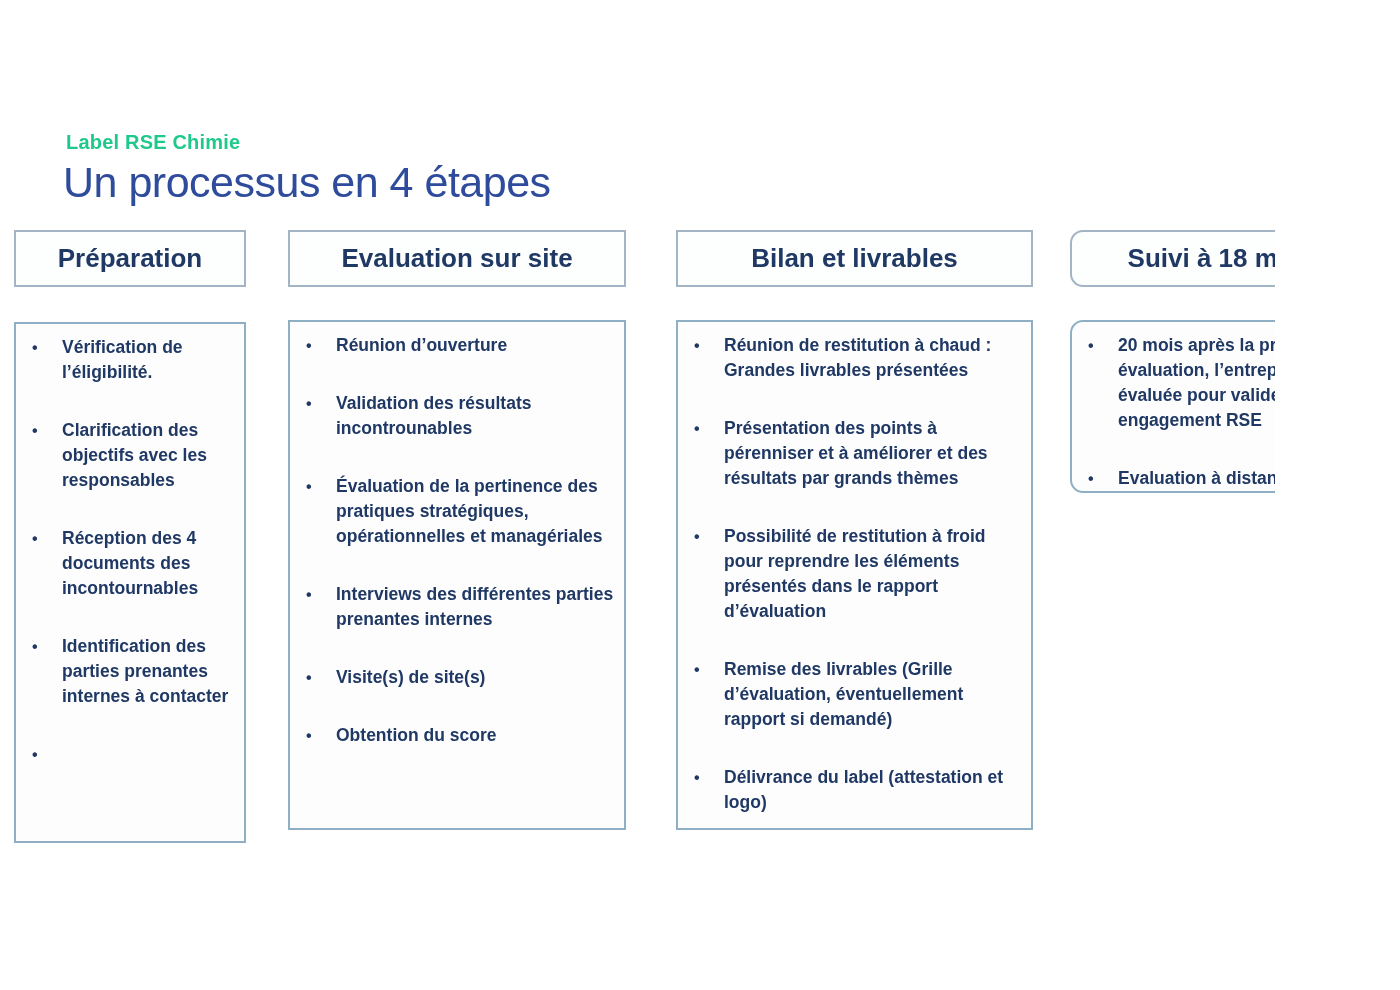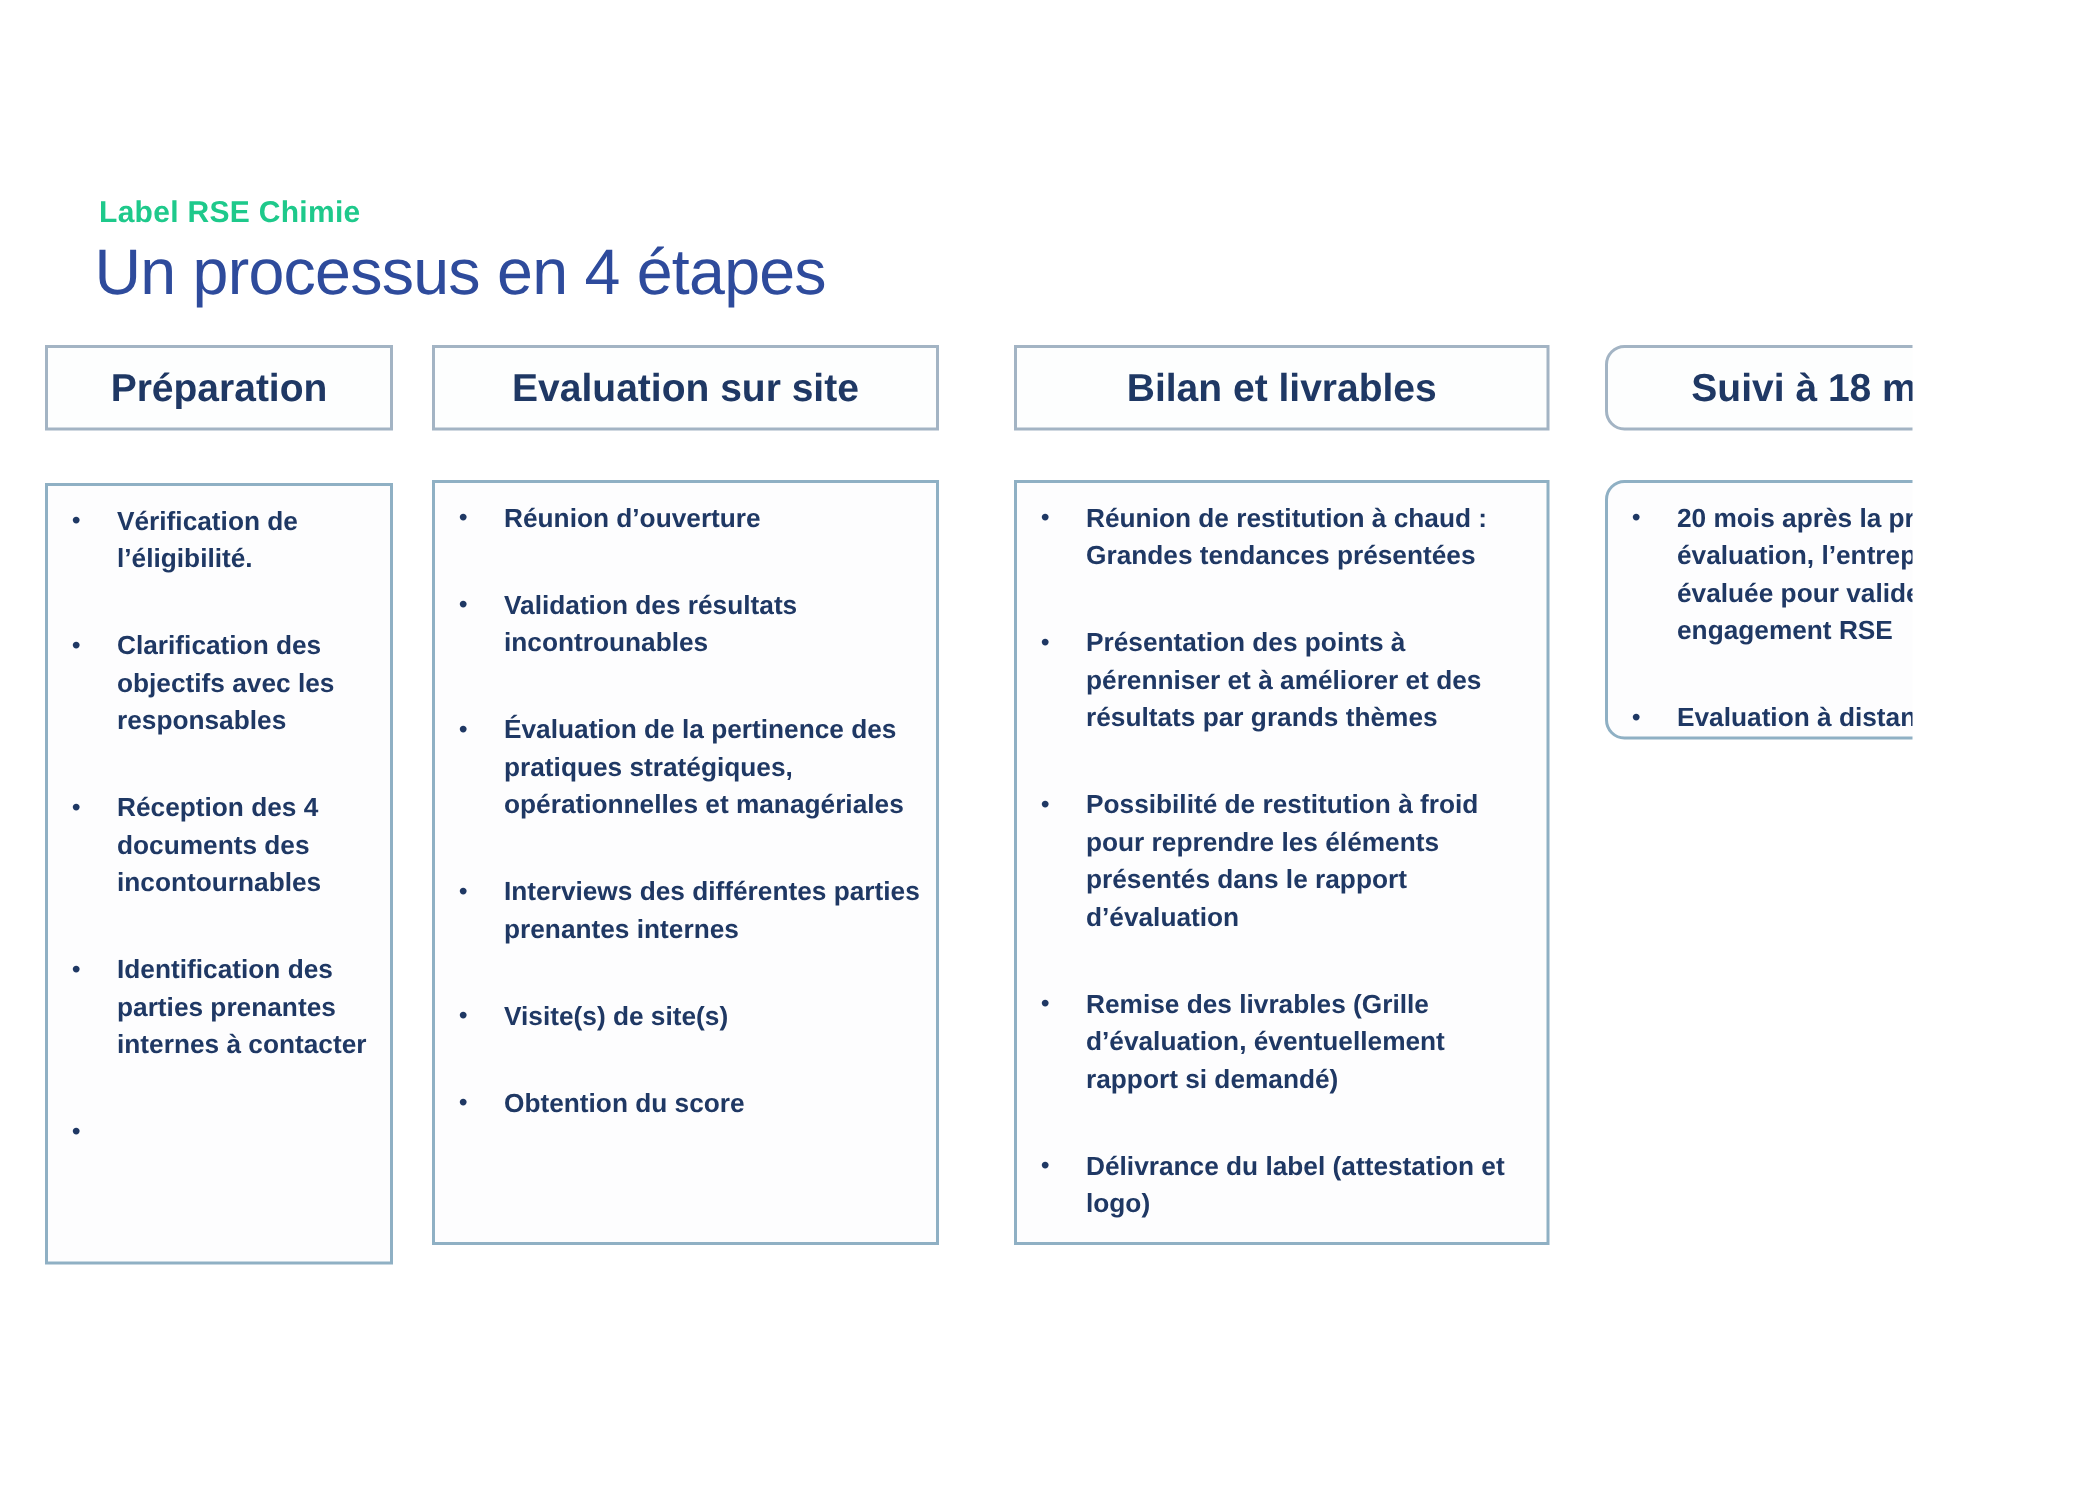--- a/index.html
+++ b/index.html
@@ -54,21 +54,21 @@
   }
 
   .content-box {
     position: absolute;
     border: 2px solid #8fb0c4;
     background: #fdfdfe;
     padding: 11px 8px 0 0;
   }
 
   
-  .c1 { left: 30px;   width: 232px; }
+  .c1 { left: 14px;   width: 232px; }
   .c2 { left: 288px;  width: 338px; }
   .c3 { left: 676px;  width: 357px; }
   .c4 { left: 1070px; width: 303px; border-radius: 13px; }
 
   .content-box.c1 { top: 322px; height: 521px; }
   .content-box.c2 { top: 320px; height: 510px; }
   .content-box.c3 { top: 320px; height: 510px; }
   .content-box.c4 { top: 320px; height: 173px; }
 
   ul.bullets {
@@ -130,21 +130,21 @@
         <li class="bullet-item"><span class="marker">•</span><span>Validation des résultats incontrounables</span></li>
         <li class="bullet-item"><span class="marker">•</span><span>Évaluation de la pertinence des pratiques stratégiques, opérationnelles et managériales</span></li>
         <li class="bullet-item"><span class="marker">•</span><span>Interviews des différentes parties prenantes internes</span></li>
         <li class="bullet-item"><span class="marker">•</span><span>Visite(s) de site(s)</span></li>
         <li class="bullet-item"><span class="marker">•</span><span>Obtention du score</span></li>
       </ul>
   </div>
 
   <div class="content-box c3">
     <ul class="bullets">
-        <li class="bullet-item"><span class="marker">•</span><span>Réunion de restitution à chaud : Grandes tendances présentées</span></li>
+        <li class="bullet-item"><span class="marker">•</span><span>Réunion de restitution à chaud : Grandes livrables présentées</span></li>
         <li class="bullet-item"><span class="marker">•</span><span>Présentation des points à pérenniser et à améliorer et des résultats par grands thèmes</span></li>
         <li class="bullet-item"><span class="marker">•</span><span>Possibilité de restitution à froid pour reprendre les éléments présentés dans le rapport d’évaluation</span></li>
         <li class="bullet-item"><span class="marker">•</span><span>Remise des livrables (Grille d’évaluation, éventuellement rapport si demandé)</span></li>
         <li class="bullet-item"><span class="marker">•</span><span>Délivrance du label (attestation et logo)</span></li>
       </ul>
   </div>
 
   <div class="content-box c4">
     <ul class="bullets">
         <li class="bullet-item"><span class="marker">•</span><span>20 mois après la première évaluation, l’entreprise est évaluée pour valider son engagement RSE</span></li>

